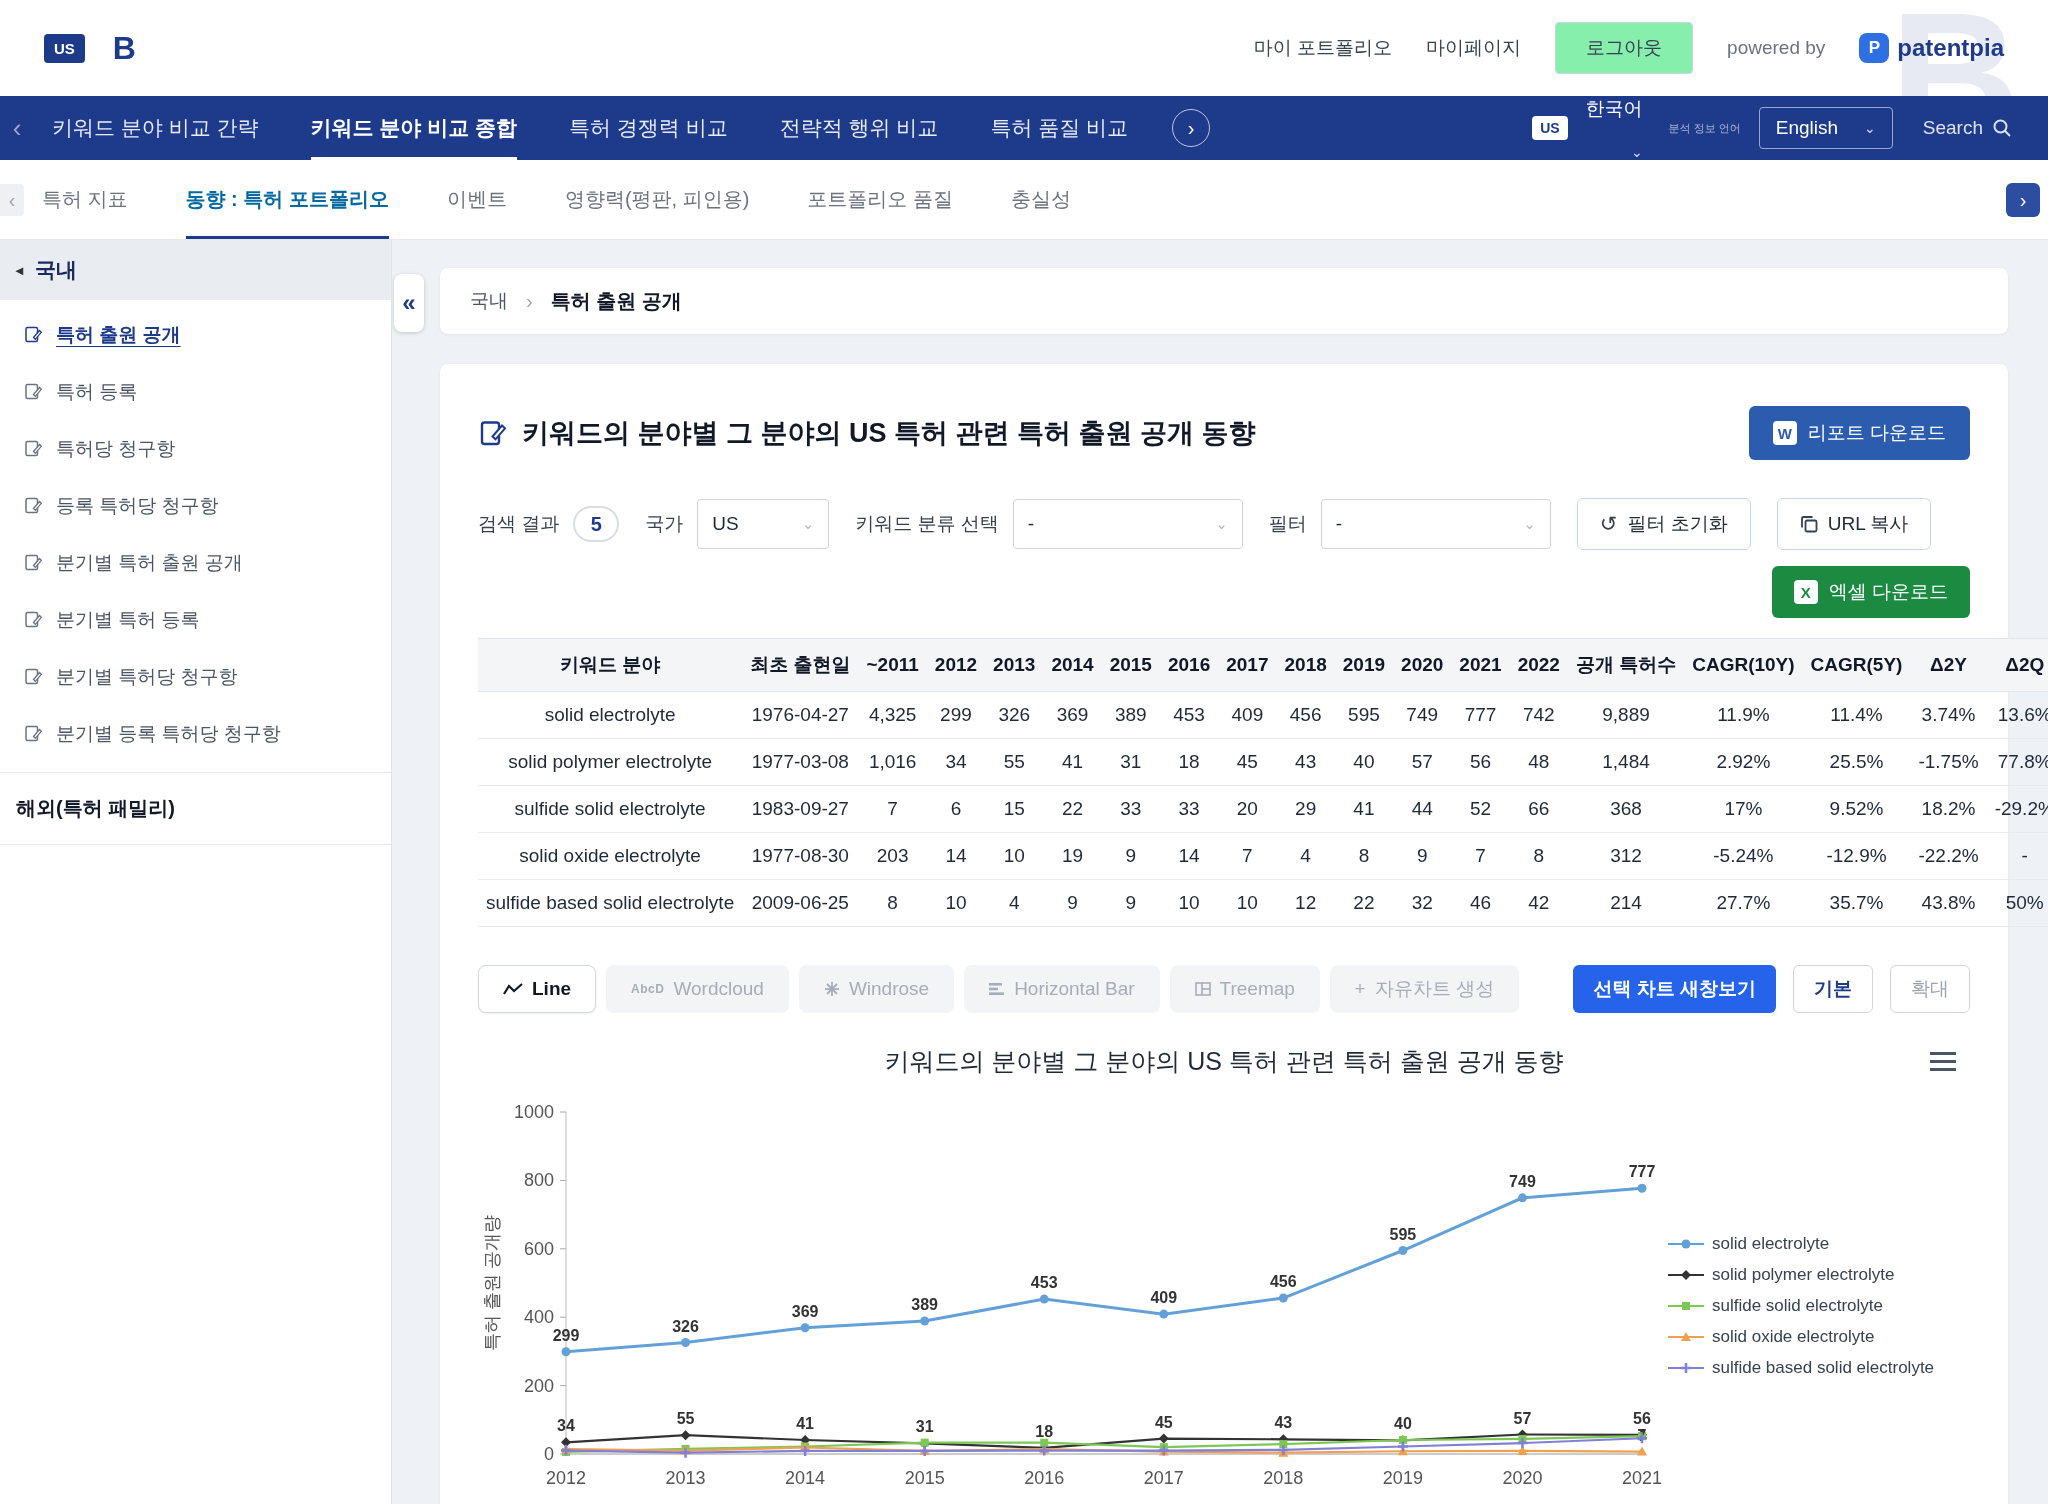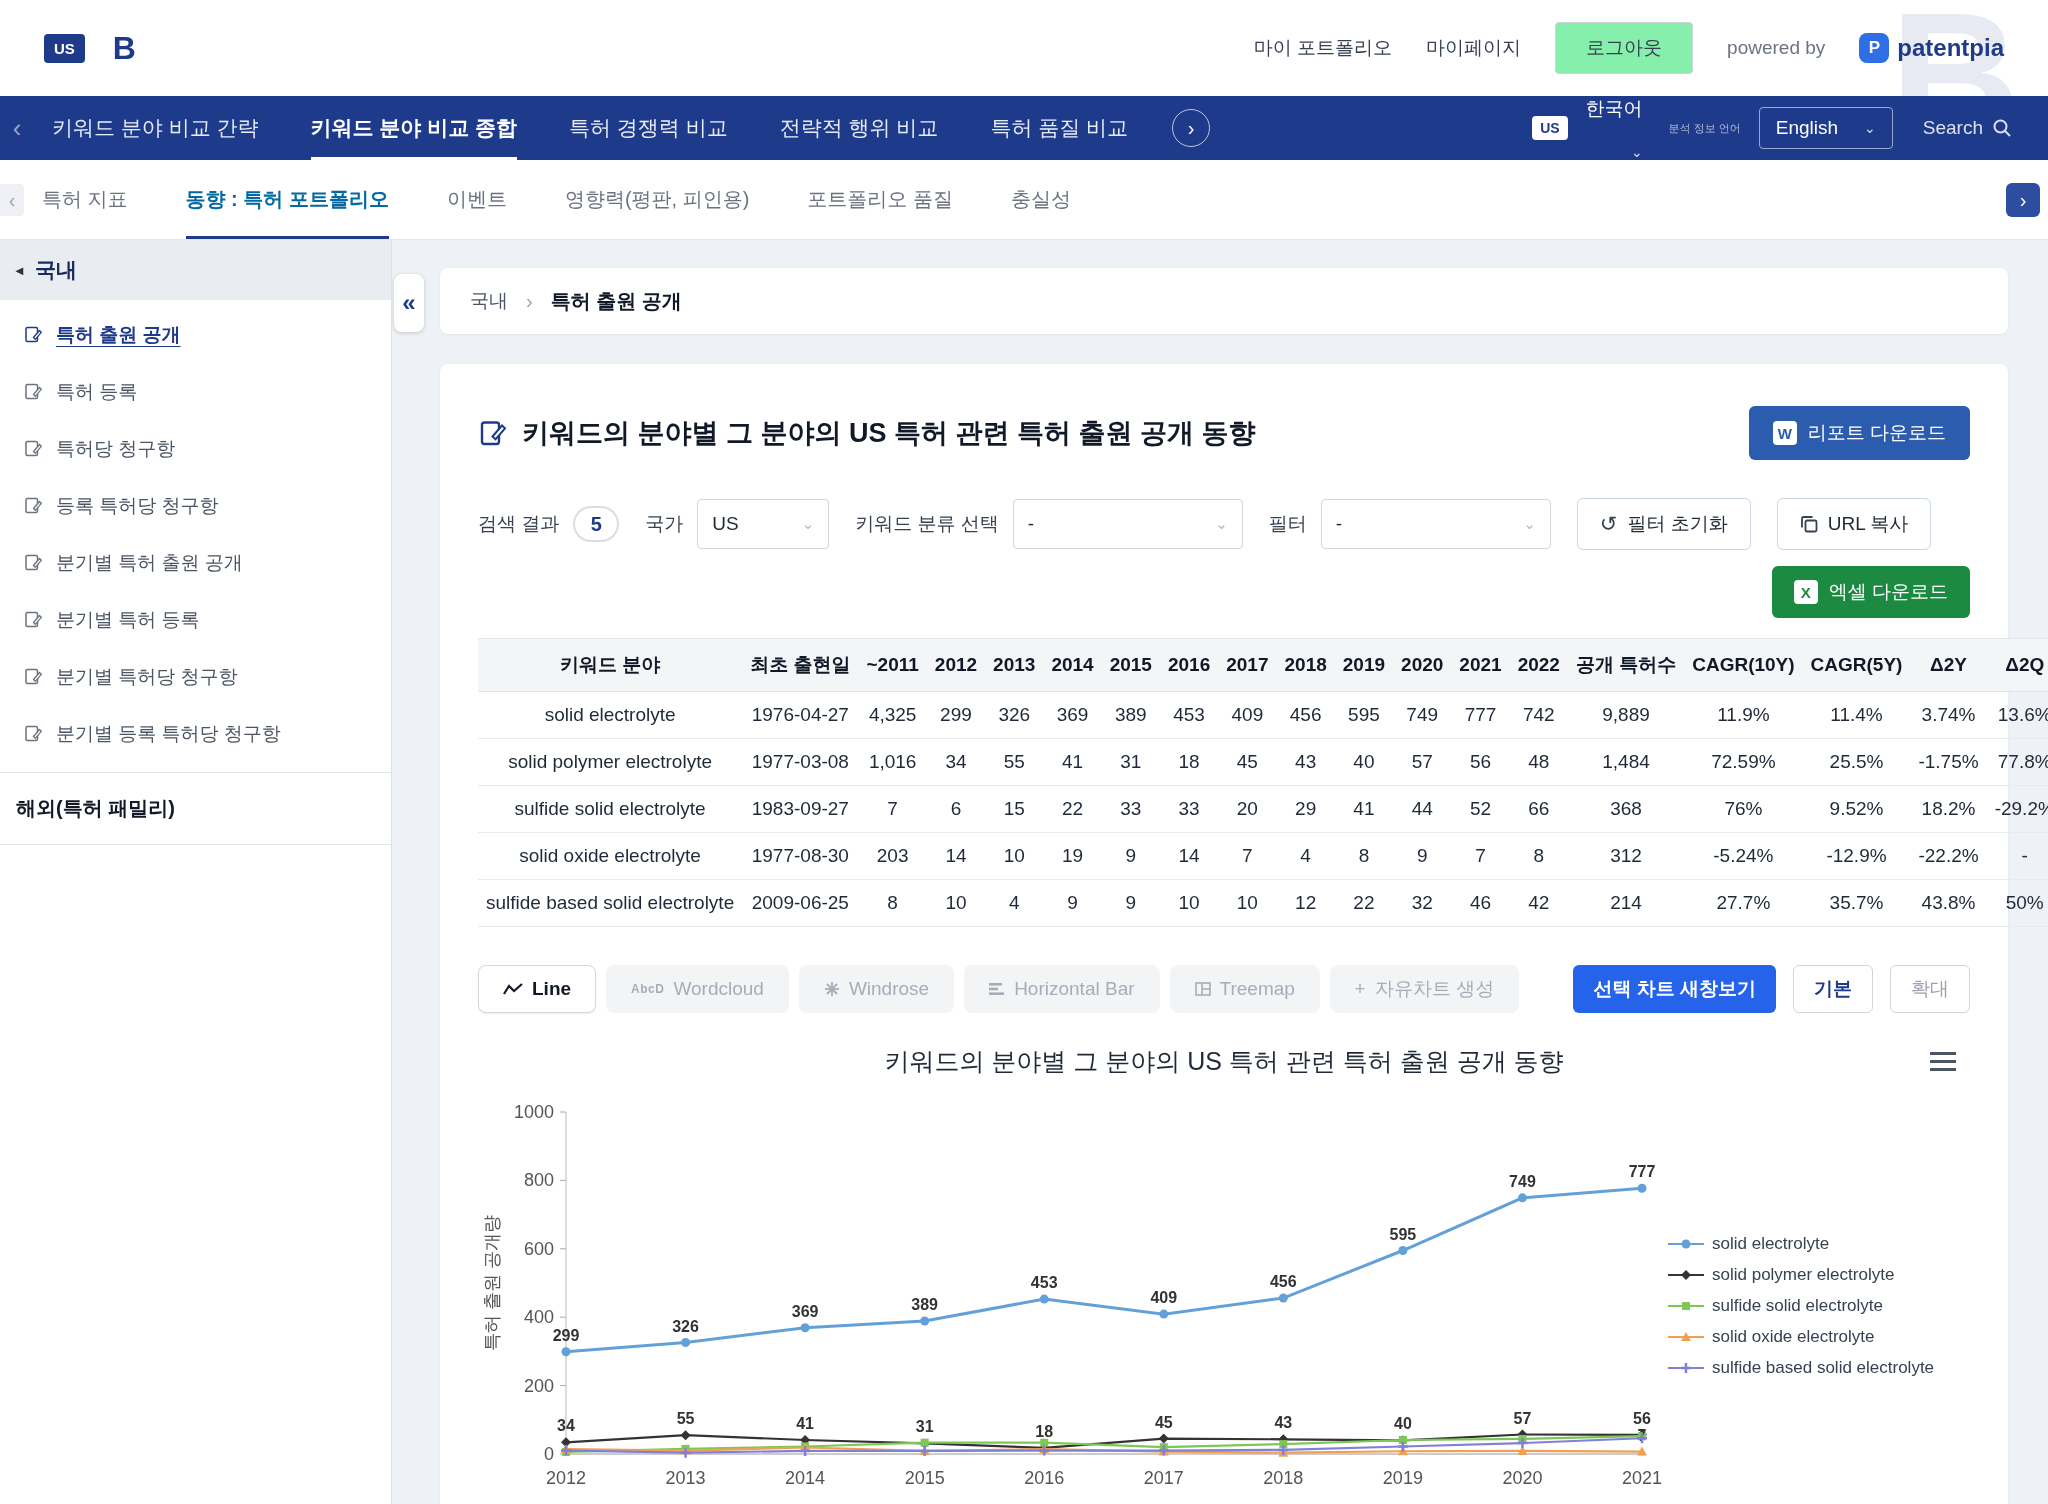--- a/index.html
+++ b/index.html
@@ -395,42 +395,42 @@
                 <td class="num-cell">41</td>
                 <td class="num-cell">31</td>
                 <td class="num-cell">18</td>
                 <td class="num-cell">45</td>
                 <td class="num-cell">43</td>
                 <td class="num-cell">40</td>
                 <td class="num-cell">57</td>
                 <td class="num-cell">56</td>
                 <td class="num-cell">48</td>
                 <td class="num-cell">1,484</td>
-                <td class="num-cell">72.59%</td>
+                <td class="num-cell">2.92%</td>
                 <td class="num-cell">25.5%</td>
                 <td class="num-cell">-1.75%</td>
                 <td class="num-cell">77.8%</td>
               </tr>
               <tr>
                 <td class="kw-cell">sulfide solid electrolyte</td>
                 <td class="num-cell">1983-09-27</td>
                 <td class="num-cell">7</td>
                 <td class="num-cell">6</td>
                 <td class="num-cell">15</td>
                 <td class="num-cell">22</td>
                 <td class="num-cell">33</td>
                 <td class="num-cell">33</td>
                 <td class="num-cell">20</td>
                 <td class="num-cell">29</td>
                 <td class="num-cell">41</td>
                 <td class="num-cell">44</td>
                 <td class="num-cell">52</td>
                 <td class="num-cell">66</td>
                 <td class="num-cell">368</td>
-                <td class="num-cell">76%</td>
+                <td class="num-cell">17%</td>
                 <td class="num-cell">9.52%</td>
                 <td class="num-cell">18.2%</td>
                 <td class="num-cell">-29.2%</td>
               </tr>
               <tr>
                 <td class="kw-cell">solid oxide electrolyte</td>
                 <td class="num-cell">1977-08-30</td>
                 <td class="num-cell">203</td>
                 <td class="num-cell">14</td>
                 <td class="num-cell">10</td>

